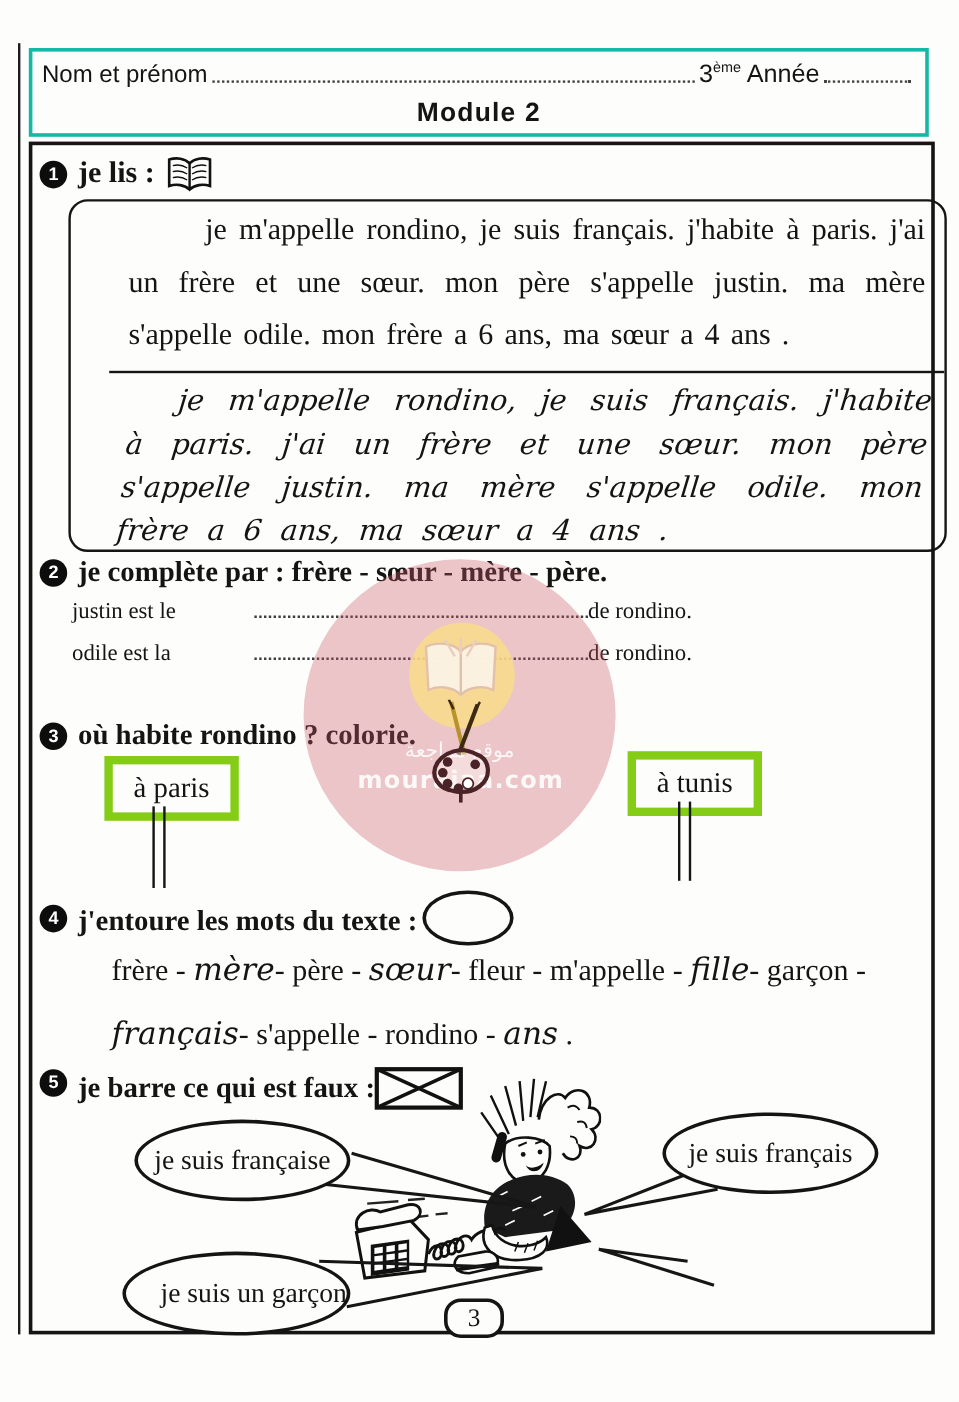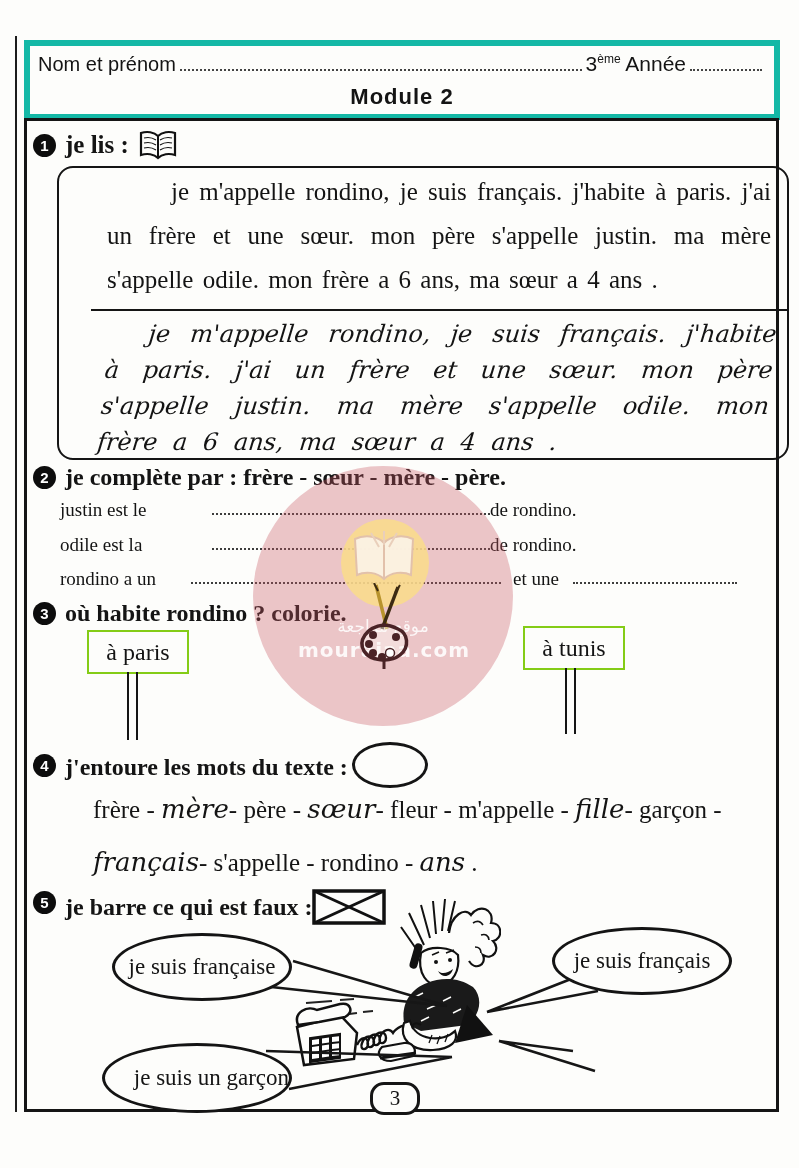--- a/index.html
+++ b/index.html
@@ -4,21 +4,21 @@
 <style>
   html,body{margin:0;padding:0;background:#fbfbf9;}
   .page{position:relative;width:799px;height:1168px;background:#fdfdfb;overflow:hidden;
         font-family:"Liberation Serif",serif;color:#141414;}
   .abs{position:absolute;}
 
   
   .scan-edge{left:15px;top:36px;width:2px;height:1076px;background:#1c1c1c;}
 
   
-  .header-box{left:24px;top:40px;width:744px;height:68px;border:6px solid #14b8a6;background:#fdfdfb;}
+  .header-box{left:24px;top:40px;width:744px;height:68px;border:3px solid #14b8a6;background:#fdfdfb;}
   .header-row{position:absolute;left:8px;right:8px;top:6px;display:flex;align-items:flex-end;
               font-family:"Liberation Sans",sans-serif;font-size:20px;}
   .hdots{border-bottom:2px dotted #444;height:0;margin:0 4px 5px 4px;}
   .hdots.grow{flex:1;}
   .hdots.short{width:72px;}
   .grade{font-size:21px;white-space:nowrap;}
   .grade sup{font-size:12px;}
   .module-title{position:absolute;left:0;right:0;bottom:4px;text-align:center;
                 font-family:"Liberation Sans",sans-serif;font-weight:bold;font-size:22px;letter-spacing:1px;}
 
@@ -40,21 +40,21 @@
   .cursive-pane .inner{display:block;transform:skewX(-6deg);word-spacing:8px;text-indent:40px;}
 
   
   .fill-row{position:absolute;left:60px;display:flex;align-items:flex-end;font-size:19px;height:32px;}
   .pre1{width:152px;} .pre3{width:131px;}
   .dots{border-bottom:2.5px dotted #3d3d3d;height:0;margin-bottom:6px;}
   .d278{width:278px;} .d310{width:310px;} .d164{width:164px;}
   .mid{padding:0 14px 0 12px;}
 
   
-  .sign{border:2px solid #84cc16;display:flex;align-items:center;justify-content:center;
+  .sign{border:7px solid #84cc16;display:flex;align-items:center;justify-content:center;
         font-size:24px;background:#fdfdfb;}
   .post{width:7px;border-left:2.5px solid #151515;border-right:2.5px solid #151515;}
 
   
   .oval{display:inline-block;width:70px;height:40px;border:3px solid #151515;border-radius:50%;
         vertical-align:-13px;margin-left:4px;}
   .words{left:93px;top:783px;width:652px;font-size:25px;line-height:52px;}
   .words .cursive{font-size:26px;}
 
   
@@ -126,26 +126,20 @@
   <div class="fill-row" style="top:489px;">
     <span class="pre1">justin est le</span>
     <span class="dots d278"></span>
     <span>de rondino.</span>
   </div>
   <div class="fill-row" style="top:524px;">
     <span class="pre1">odile est la</span>
     <span class="dots d278"></span>
     <span>de rondino.</span>
   </div>
-  <div class="fill-row" style="top:558px;">
-    <span class="pre3">rondino a un</span>
-    <span class="dots d310"></span>
-    <span class="mid">et une</span>
-    <span class="dots d164"></span>
-  </div>
 
   <div class="abs sec-head" style="left:33px;top:600px;">
     <span class="num">3</span>
     <span>où habite rondino ? colorie.</span>
   </div>
 
   <div class="abs sign" style="left:87px;top:630px;width:98px;height:40px;">
     <span>à paris</span>
   </div>
   <div class="abs post" style="left:127px;top:672px;height:68px;"></div>

